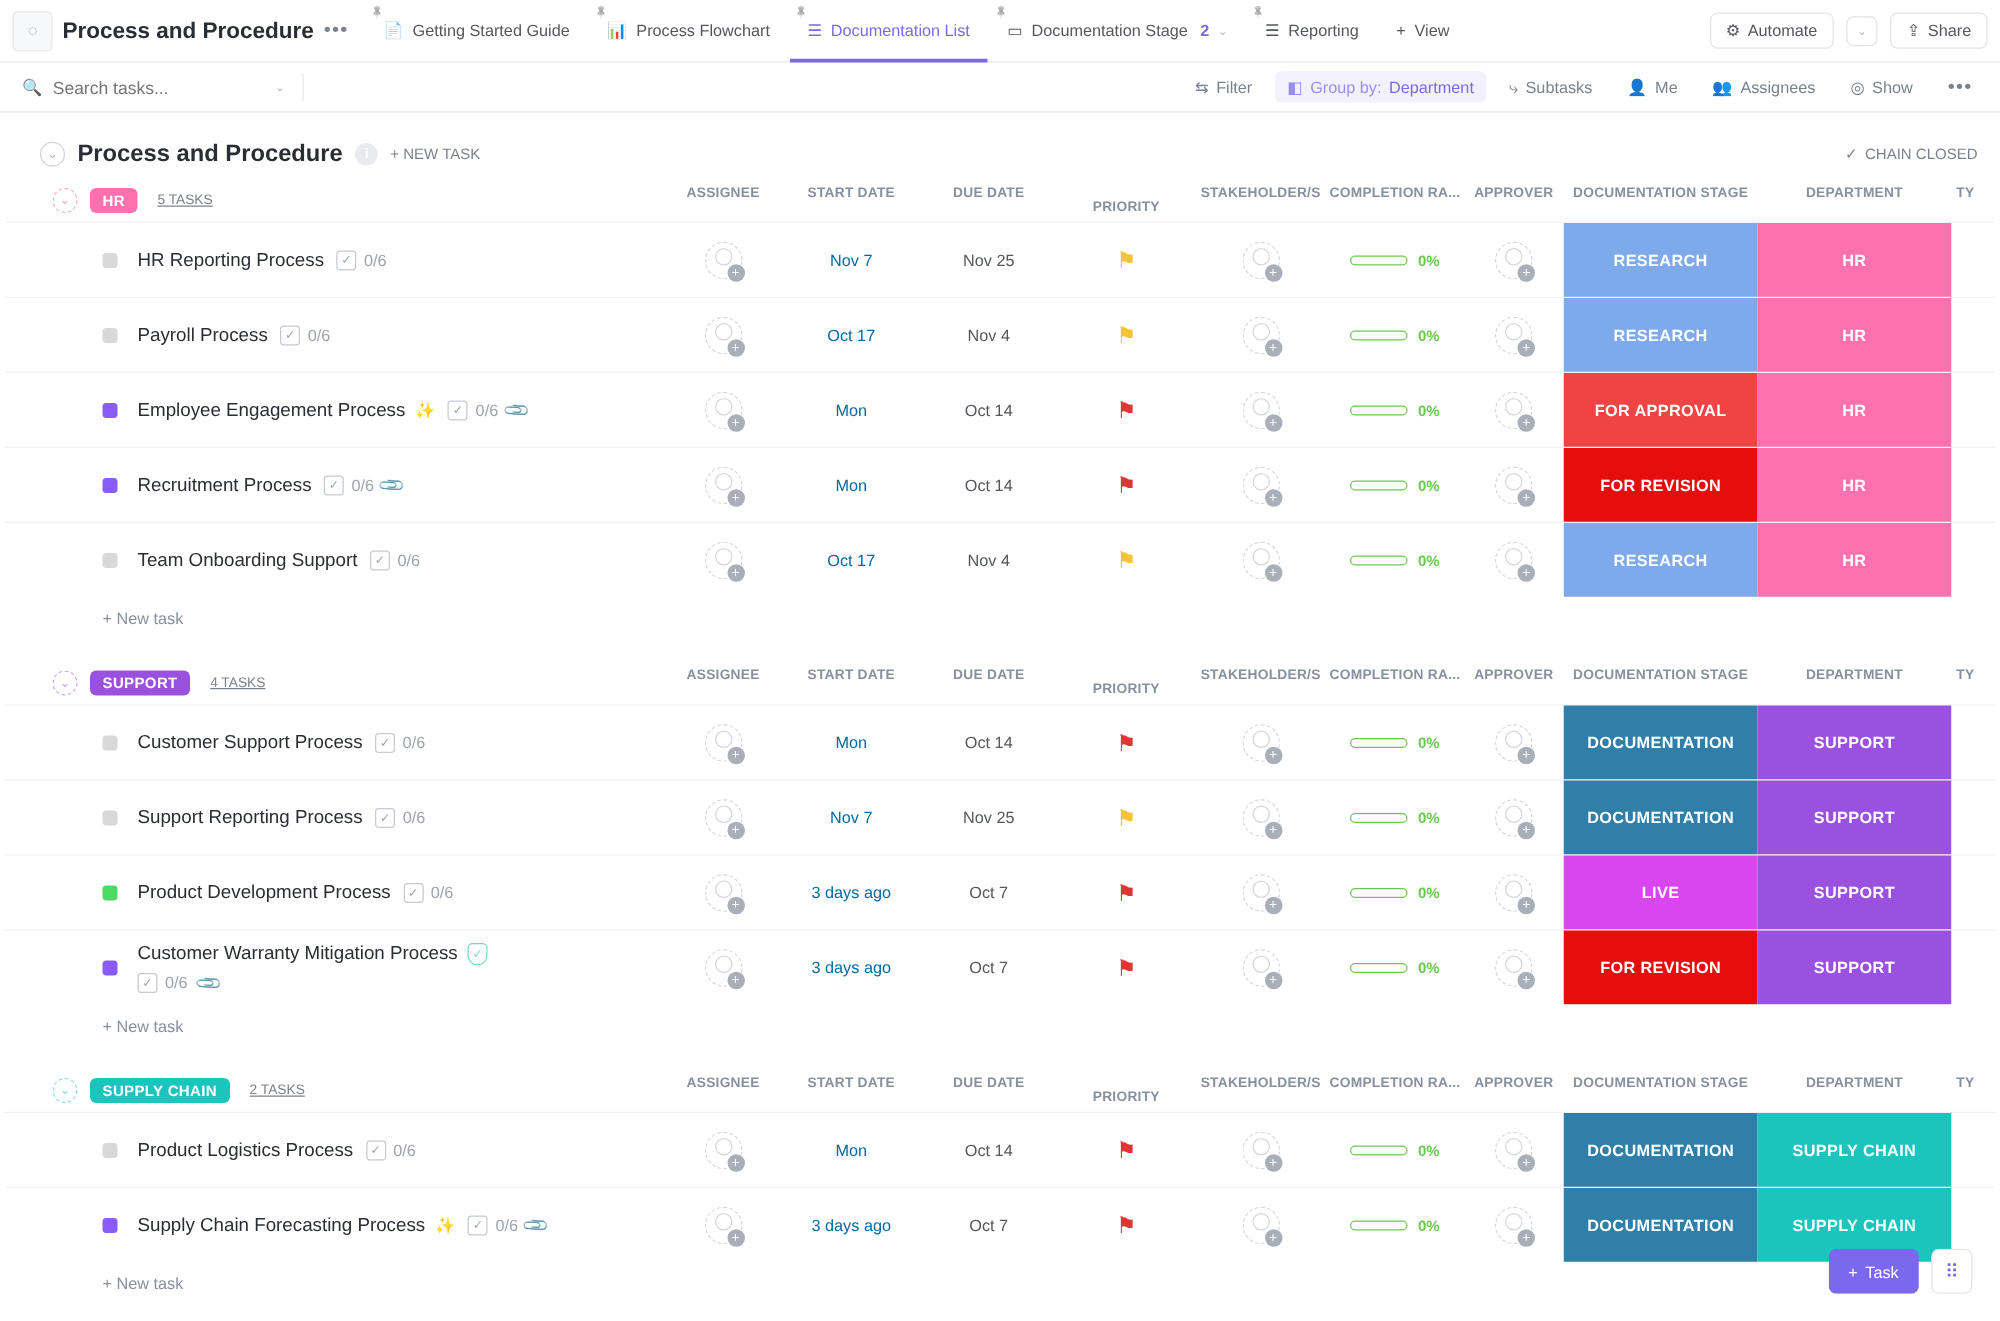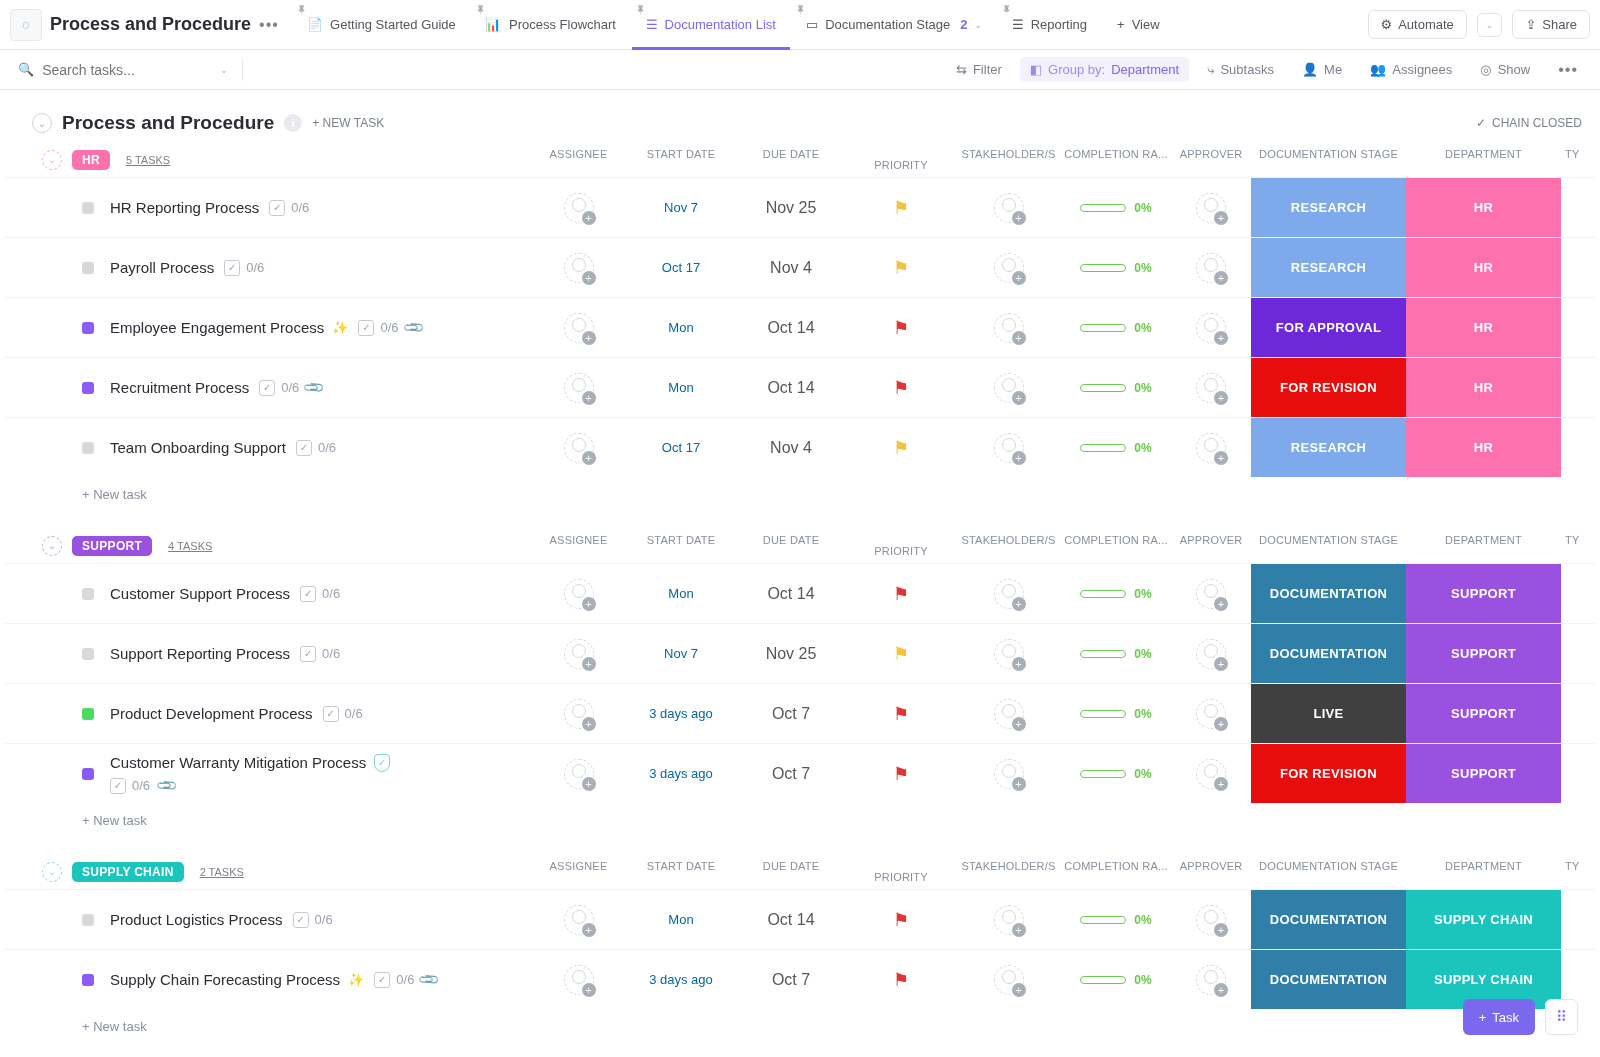--- a/index.html
+++ b/index.html
@@ -32,42 +32,42 @@
 .list-header .name { font-weight: 700; font-size: 19px; }
 .list-header .info { width: 18px; height: 18px; border-radius: 50%; background: #e8eaed; color: #fff; display: flex; align-items: center; justify-content: center; font-size: 11px; font-weight: 700; }
 .list-header .newtask { color: #7c828d; font-size: 12px; }
 .list-header .hide { margin-left: auto; color: #7c828d; font-size: 12px; display: flex; gap: 6px; align-items: center; }
 .group { margin: 0 0 28px 0; }
 .grp-head { display: flex; align-items: center; padding: 0 0 6px 38px; }
 .grp-head .chevcircle { width: 20px; height: 20px; border: 1.5px dashed #b99dd5; border-radius: 50%; display: flex; align-items: center; justify-content: center; color: #b99dd5; font-size: 10px; margin-right: 10px; }
 .grp-head .tag { padding: 3px 10px; border-radius: 5px; color: #fff; font-weight: 700; font-size: 12px; letter-spacing: .3px; }
 .grp-head .count { color: #7c828d; margin-left: 16px; font-size: 11px; text-transform: uppercase; text-decoration: underline; }
 .cols { display: flex; margin-left: auto; }
-.col { text-align: center; color: #87909e; font-size: 11px; text-transform: uppercase; font-weight: 400; letter-spacing: .2px; }
+.col { text-align: center; color: #87909e; font-size: 11px; text-transform: uppercase; font-weight: 700; letter-spacing: .2px; }
 .col.assignee { width: 95px; }
 .col.start { width: 110px; }
 .col.due { width: 110px; }
 .col.pri { width: 110px; margin-top: 11px; }
 .col.stake { width: 105px; }
 .col.comp { width: 110px; }
 .col.appr { width: 80px; }
 .col.stage { width: 155px; }
 .col.dept { width: 155px; }
 .col.ty { width: 35px; text-align: left; padding-left: 4px; }
 .row { display: flex; align-items: center; min-height: 60px; border-top: 1px solid #f1f3f5; padding-left: 78px; }
 .row .status-sq { width: 12px; height: 12px; border-radius: 3px; margin-right: 16px; }
 .row .task-name { font-size: 15px; color: #2a2e34; }
 .row .subinfo { display: flex; align-items: center; gap: 6px; margin-left: 10px; color: #9ca3af; font-size: 13px; }
 .row .sub-icon { width: 16px; height: 16px; border: 1.2px solid #c5cad3; border-radius: 3px; display: flex; align-items: center; justify-content: center; font-size: 10px; }
 .row .left { flex: 1; display: flex; align-items: center; flex-wrap: wrap; }
 .row .wrap-line { width: 100%; display: flex; align-items: center; margin-top: 6px; color: #9ca3af; }
 .cell { display: flex; align-items: center; justify-content: center; }
 .cell.assignee { width: 95px; }
 .cell.start { width: 110px; color: #0369a1; font-size: 13px; }
-.cell.due { width: 110px; color: #54575d; font-size: 16px; }
+.cell.due { width: 110px; color: #54575d; font-size: 13px; }
 .cell.pri { width: 110px; }
 .cell.stake { width: 105px; }
 .cell.comp { width: 110px; gap: 8px; }
 .cell.appr { width: 80px; }
 .cell.stage { width: 155px; color: #fff; font-weight: 600; font-size: 13px; letter-spacing: .3px; align-self: stretch; }
 .cell.dept { width: 155px; color: #fff; font-weight: 600; font-size: 13px; letter-spacing: .3px; align-self: stretch; }
 .cell.ty { width: 35px; }
 .avatar-ph { width: 30px; height: 30px; border: 1.5px dashed #d3d7df; border-radius: 50%; position: relative; display: flex; align-items: center; justify-content: center; }
 .avatar-ph::before { content: ""; width: 12px; height: 12px; border: 1.5px solid #d3d7df; border-radius: 50%; position: absolute; top: 4px; }
 .avatar-ph::after { content: "+"; position: absolute; bottom: -3px; right: -3px; width: 14px; height: 14px; background: #a9afb9; color: #fff; border-radius: 50%; font-size: 11px; display: flex; align-items: center; justify-content: center; }
@@ -286,21 +286,21 @@
       <div class="cell stake">
             <div class="avatar-ph"></div>
           </div>
       <div class="cell comp">
             <div class="progbar"></div>
             <span class="progtxt">0%</span>
           </div>
       <div class="cell appr">
             <div class="avatar-ph"></div>
           </div>
-      <div class="cell stage" style="background:#6d28d9">FOR APPROVAL</div>
+      <div class="cell stage" style="background:#ef4444">FOR APPROVAL</div>
       <div class="cell dept" style="background:#fd71af">HR</div>
       <div class="cell ty"></div>
     </div>
         <div class="row">
       <div class="status-sq" style="background:#895cf7"></div>
       <div class="left">
         <span class="task-name">Recruitment Process</span>
         <div class="subinfo">
               <span class="sub-icon">✓</span>
               <span>0/6</span>
@@ -467,21 +467,21 @@
       <div class="cell stake">
             <div class="avatar-ph"></div>
           </div>
       <div class="cell comp">
             <div class="progbar"></div>
             <span class="progtxt">0%</span>
           </div>
       <div class="cell appr">
             <div class="avatar-ph"></div>
           </div>
-      <div class="cell stage" style="background:#404040">LIVE</div>
+      <div class="cell stage" style="background:#d946ef">LIVE</div>
       <div class="cell dept" style="background:#9b51e0">SUPPORT</div>
       <div class="cell ty"></div>
     </div>
         <div class="row">
       <div class="status-sq" style="background:#895cf7"></div>
       <div class="left">
         <span class="task-name">Customer Warranty Mitigation Process</span>
             <span class="shield">✓</span>
 
         <div class="wrap-line">

